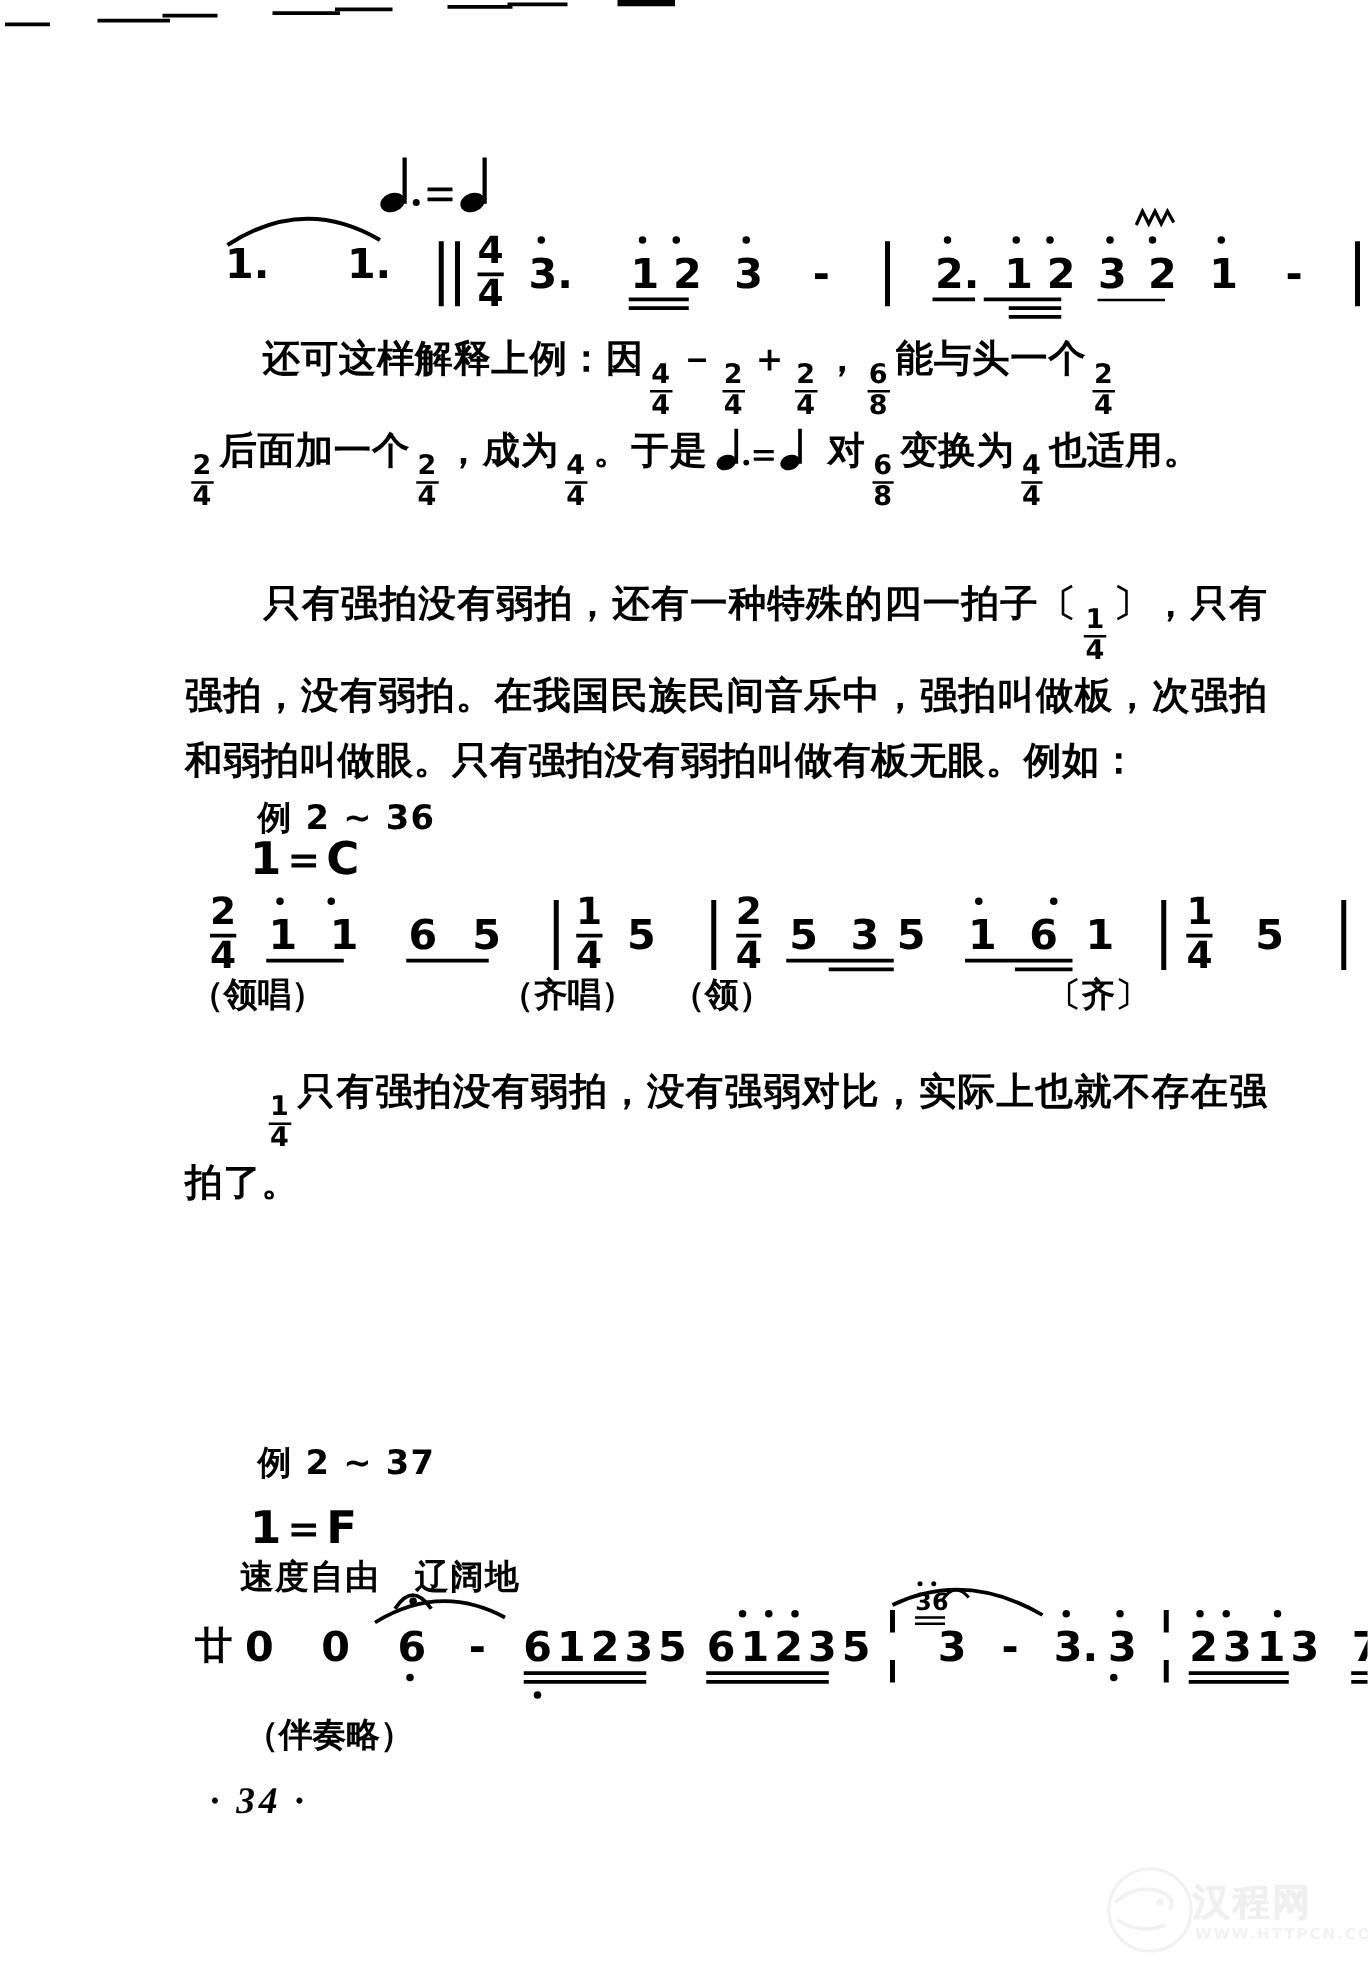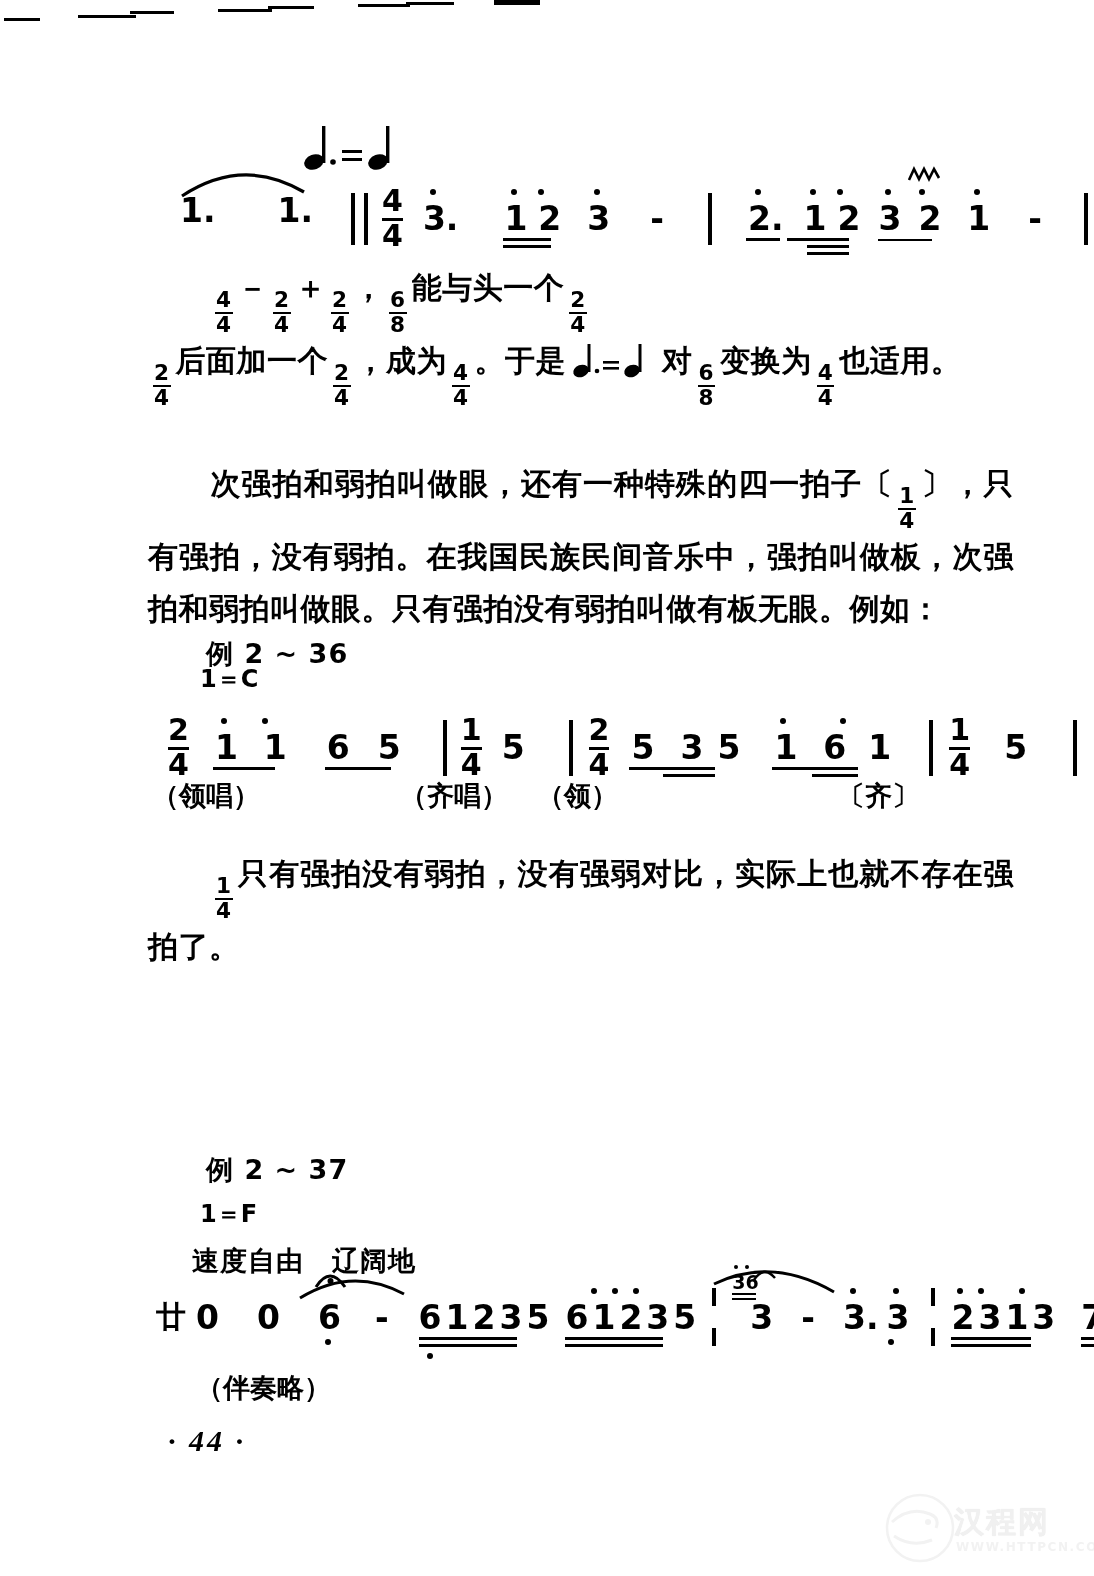--- a/index.html
+++ b/index.html
@@ -53,21 +53,21 @@
     font-weight:800;font-size:33px;line-height:1;position:relative;
     display:inline-block;
   }
   .bar-v{display:inline-block;width:4px;background:#000;vertical-align:middle;}
 
   .exlabel{
     position:absolute;font-weight:700;font-size:27px;
     font-family:"DejaVu Sans","Liberation Sans",sans-serif;letter-spacing:1px;
   }
   .keysig{
-    position:absolute;font-weight:800;font-size:24px;
+    position:absolute;font-weight:800;font-size:36px;
     font-family:"DejaVu Sans","Liberation Sans",sans-serif;
   }
   .credit{
     position:absolute;font-weight:800;font-size:27px;
     font-family:"DejaVu Sans","Liberation Sans",sans-serif;letter-spacing:0.5px;
   }
   .tempo{
     position:absolute;font-weight:800;font-size:27px;
     font-family:"DejaVu Sans","Liberation Sans",sans-serif;letter-spacing:1px;
   }
@@ -219,21 +219,21 @@
       </span>
 
       <span class="jnote" style="margin-left:34px;vertical-align:middle;">-</span>
 
       <span class="bar-v" style="height:52px;margin-left:38px;"></span>
     </div>
   </div>
 
   <div class="para" style="top:262px;">
     <span class="line">
-      <span class="ind"></span><span class="frac">
+      <span class="ind"></span><span>还可这样解释上例：因</span><span class="frac">
           <span class="n">4</span>
           <span class="d">4</span>
         </span><span>－</span><span class="frac">
           <span class="n">2</span>
           <span class="d">4</span>
         </span><span>＋</span><span class="frac">
           <span class="n">2</span>
           <span class="d">4</span>
         </span><span>，</span><span class="frac">
           <span class="n">6</span>
@@ -265,21 +265,21 @@
           <span class="n">6</span>
           <span class="d">8</span>
         </span><span>变换为</span><span class="frac">
           <span class="n">4</span>
           <span class="d">4</span>
         </span><span>也适用。</span>
     </span>
   </div>
 
   <div class="para" style="top:458px;">
-    <span class="ind"></span><span>次强拍和弱拍叫做眼，还有一种特殊的四一拍子〔</span><span class="frac">
+    <span class="ind"></span><span>只有强拍没有弱拍，还有一种特殊的四一拍子〔</span><span class="frac">
         <span class="n">1</span>
         <span class="d">4</span>
       </span><span>〕，只有强拍，没有弱拍。在我国民族民间音乐中，强拍叫做板，次强拍和弱拍叫做眼。只有强拍没有弱拍叫做有板无眼。例如：</span>
   </div>
 
   <div class="exlabel" style="left:206px;top:636px;">例 2 ~ 36</div>
   <div class="keysig" style="left:200px;top:663px;">1＝C</div>
 
   <div class="music" style="left:168px;top:715px;width:850px;height:60px;">
     <div style="position:absolute;left:0;top:0;white-space:nowrap;">
@@ -504,21 +504,21 @@
       
       
 
       
       
     </div>
   </div>
 
   <div class="singer" style="left:196px;top:1370px;">（伴奏略）</div>
 
-  <div class="pageno">· 44 ·</div>
+  <div class="pageno">· 34 ·</div>
 
   <div class="wm">
     <div class="wmlogo">
       <svg width="84" height="72" viewBox="0 0 84 72">
         <circle cx="42" cy="36" r="33" fill="none" stroke="#f2f2f2" stroke-width="2.5"></circle>
         <path d="M14 30 Q 32 14 52 22 Q 62 26 58 36" fill="none" stroke="#f2f2f2" stroke-width="3"></path>
         <path d="M16 44 Q 34 56 54 48" fill="none" stroke="#f2f2f2" stroke-width="3"></path>
         <circle cx="50" cy="30" r="3" fill="#f2f2f2"></circle>
       </svg>
     </div>

